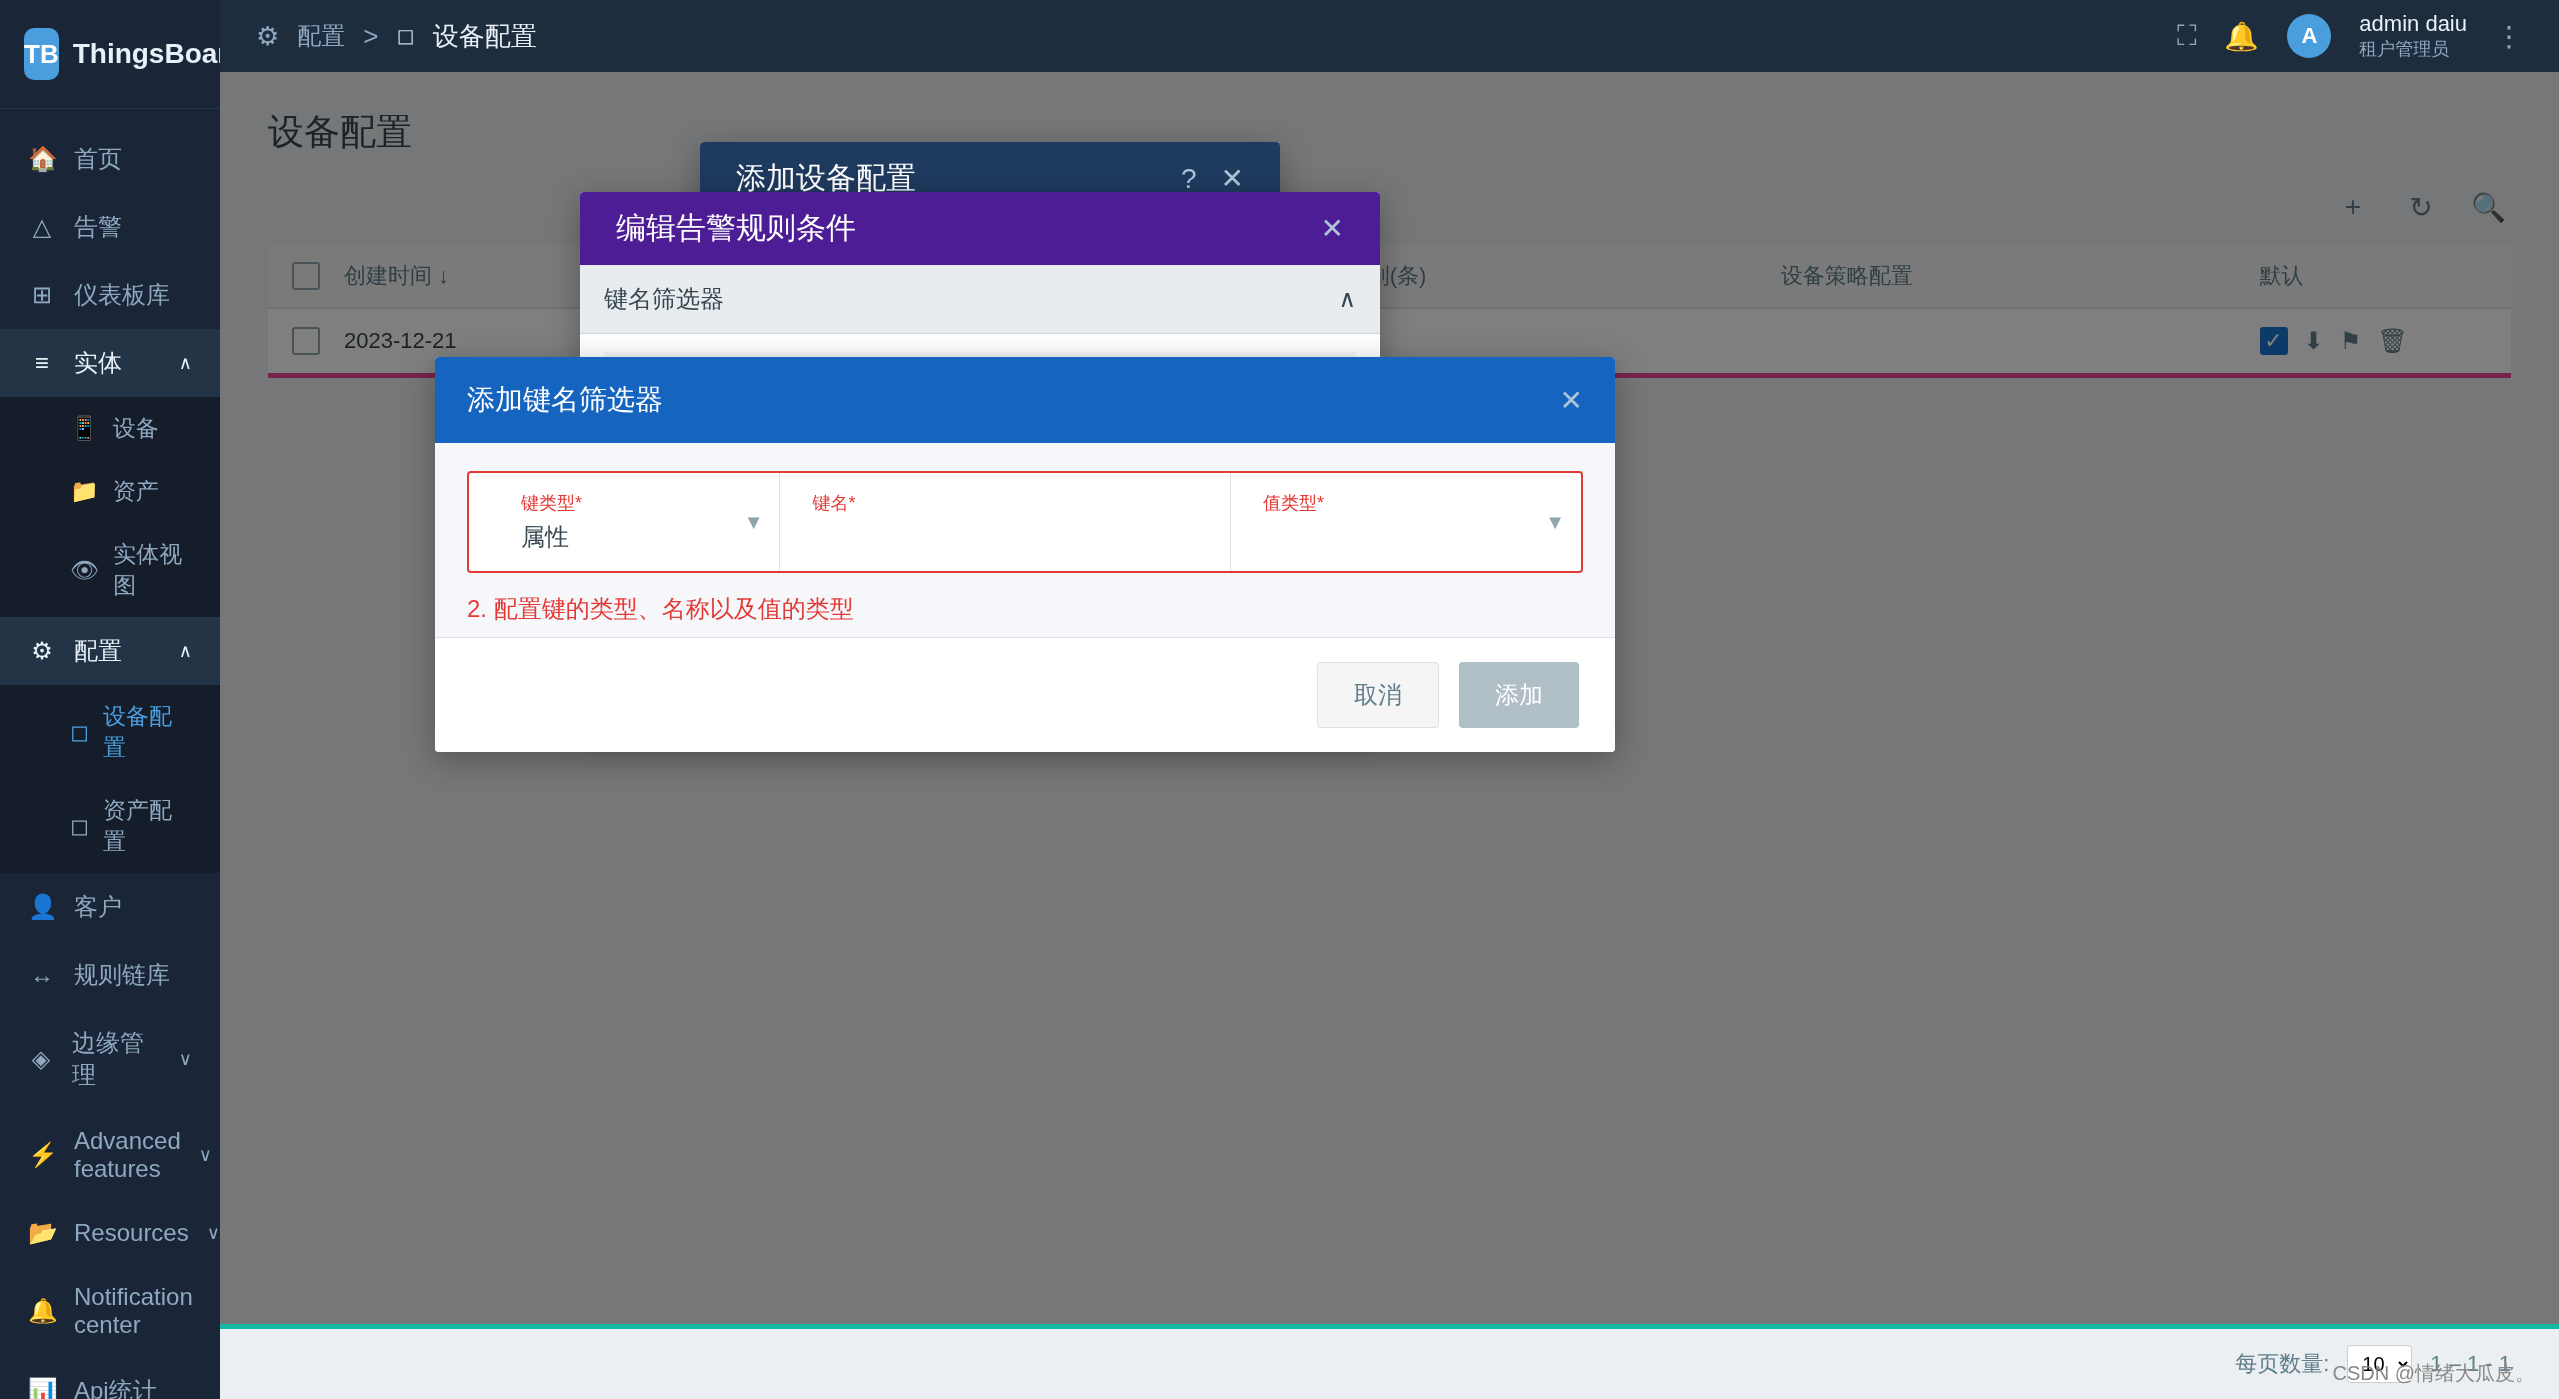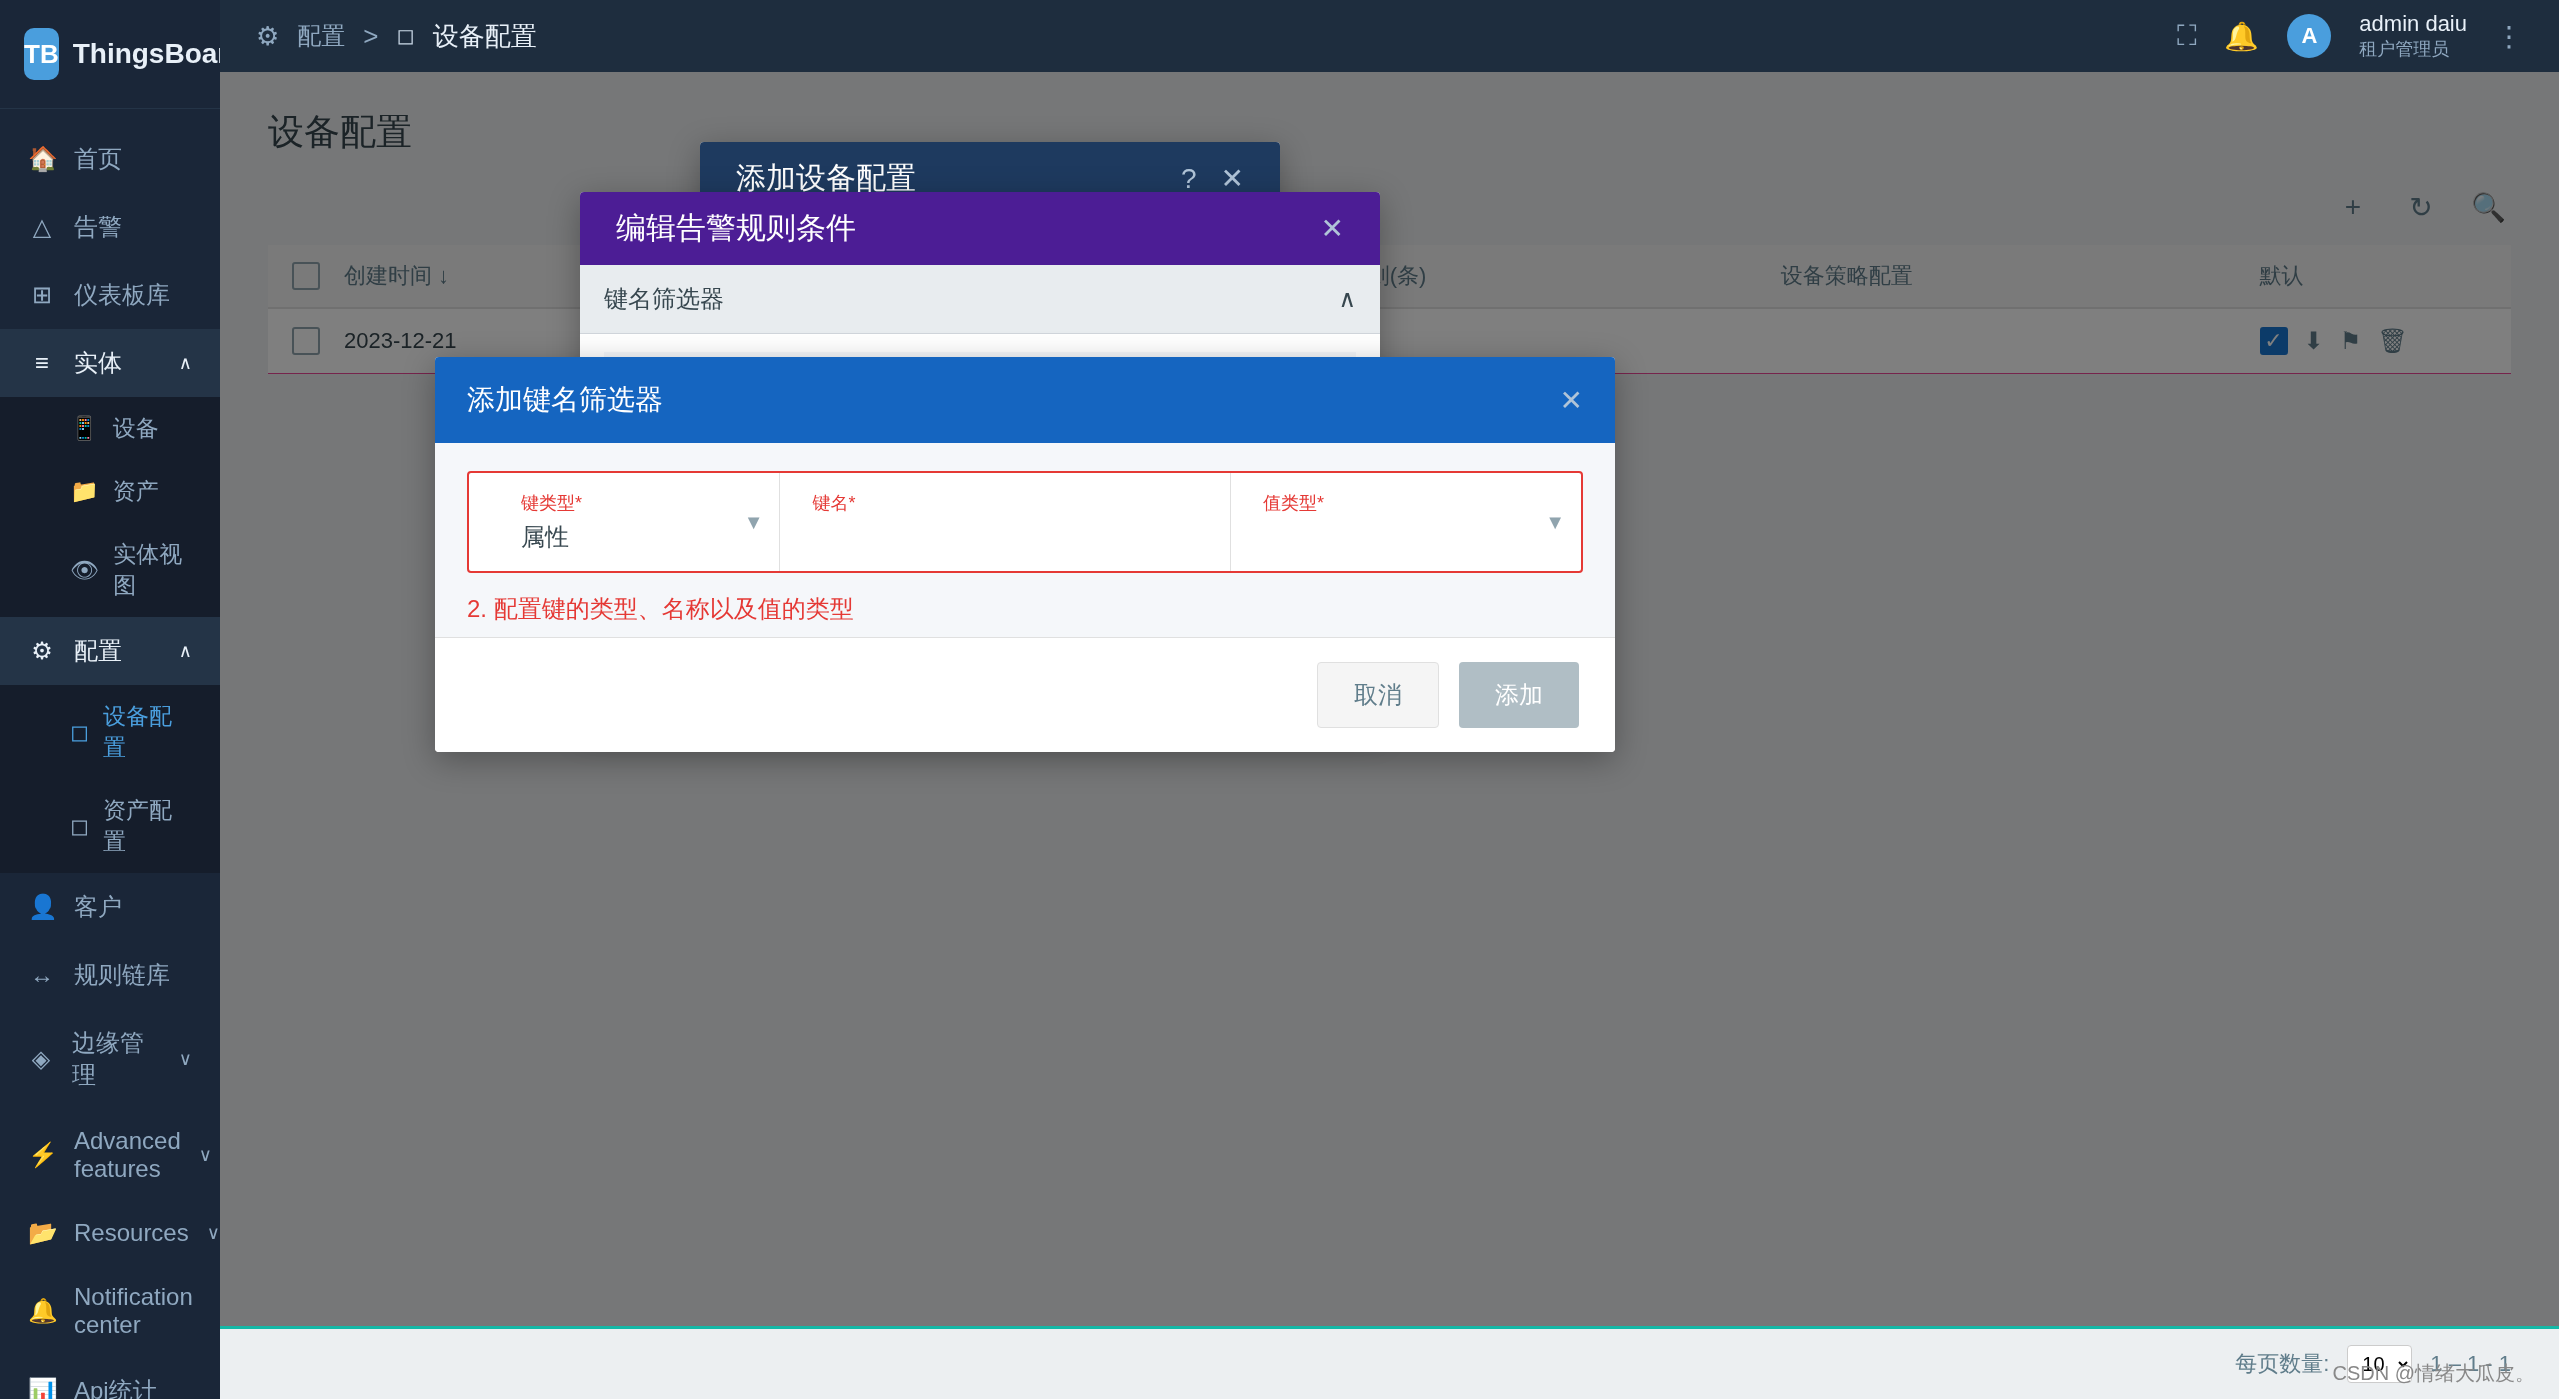--- a/index.html
+++ b/index.html
@@ -128,21 +128,21 @@
       border-bottom: 2px solid #e0e0e0;
       padding: 16px 24px;
       font-size: 22px;
       color: #607d8b;
       gap: 24px;
     }
     .table-row {
       display: flex;
       align-items: center;
       background: white;
-      border-bottom: 1px solid #ec4899;
+      border-bottom: 5px solid #ec4899;
       padding: 18px 24px;
       font-size: 22px;
       color: #37474f;
       gap: 24px;
     }
     .table-actions-top {
       display: flex;
       justify-content: flex-end;
       gap: 24px;
       margin-bottom: 16px;
@@ -158,21 +158,21 @@
     
     .pagination {
       display: flex;
       align-items: center;
       justify-content: flex-end;
       padding: 16px 48px;
       background: #eceff1;
       font-size: 22px;
       color: #607d8b;
       gap: 18px;
-      border-top: 3px solid #14b8a6;
+      border-top: 5px solid #14b8a6;
     }
     .page-size-select {
       border: 1px solid #ccc;
       border-radius: 4px;
       padding: 6px 10px;
       font-size: 20px;
       background: white;
     }
 
     

